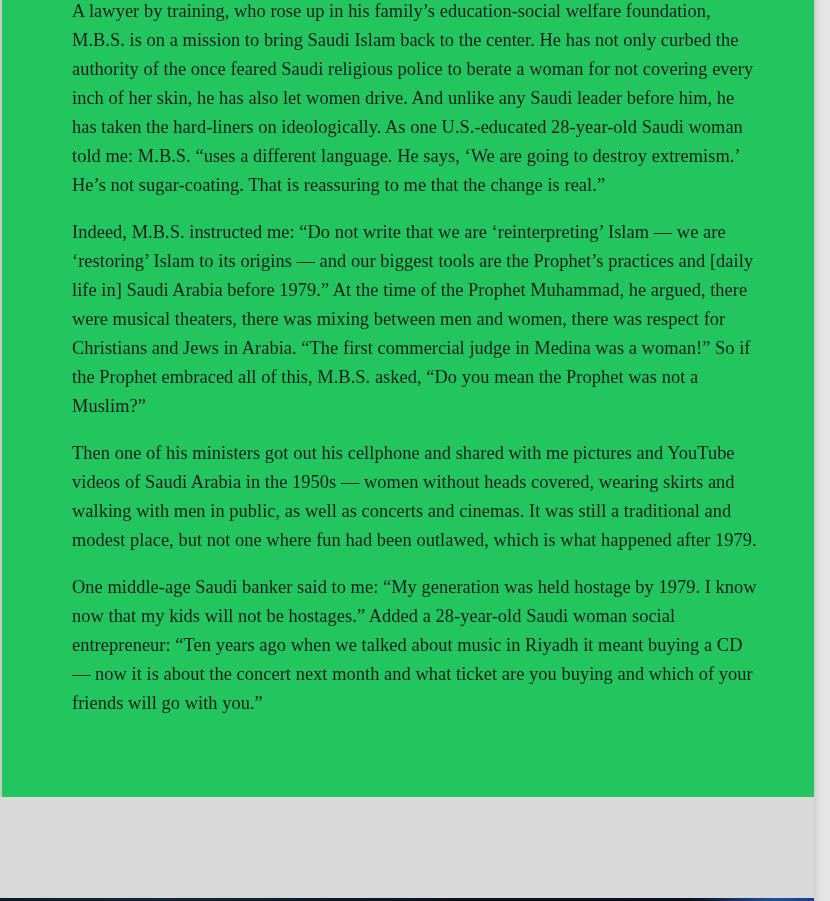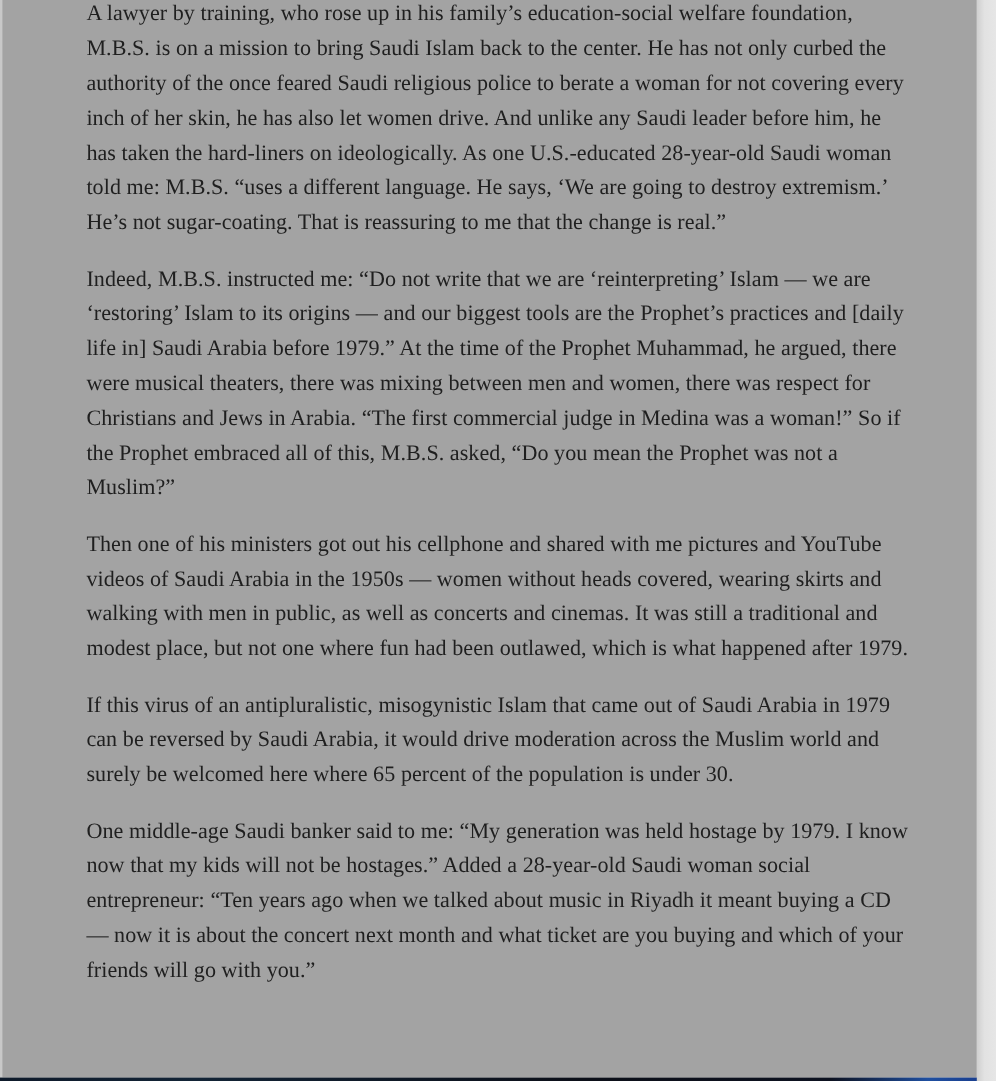--- a/index.html
+++ b/index.html
@@ -4,22 +4,22 @@
   <style>
     html, body { margin: 0; padding: 0; }
     body {
       width: 830px; height: 901px; overflow: hidden;
       background: #d9d9d9;
       position: relative;
       font-family: "DejaVu Serif", "Liberation Serif", serif;
     }
     .panel {
       position: absolute; left: 0; top: 0;
-      width: 814px; height: 898px;
-      background: #a3a3a3;
+      width: 814px; height: 797px;
+      background: #22c55e;
       border-left: 2px solid #c8c8c8;
       box-sizing: border-box;
     }
     .gutter {
       position: absolute; left: 814px; top: 0; width: 16px; height: 901px;
       background: linear-gradient(to right, #cfcfcf, #e2e2e2 40%, #e6e6e6);
     }
     .bottom-strip {
       position: absolute; left: 0; top: 898px; width: 814px; height: 3px;
       background: linear-gradient(to right, #0e1a2a 0%, #132436 20%, #0c0f18 60%, #0d1220 85%, #1f4fa0 95%, #1a3f8f 100%);
@@ -37,18 +37,17 @@
     }
   </style>
 </head>
 <body>
 
 <div class="panel">
   <div class="article">
     <p>A lawyer by training, who rose up in his family’s education-social welfare foundation, M.B.S. is on a mission to bring Saudi Islam back to the center. He has not only curbed the authority of the once feared Saudi religious police to berate a woman for not covering every inch of her skin, he has also let women drive. And unlike any Saudi leader before him, he has taken the hard-liners on ideologically. As one U.S.-educated 28-year-old Saudi woman told me: M.B.S. “uses a different language. He says, ‘We are going to destroy extremism.’ He’s not sugar-coating. That is reassuring to me that the change is real.”</p>
     <p>Indeed, M.B.S. instructed me: “Do not write that we are ‘reinterpreting’ Islam — we are ‘restoring’ Islam to its origins — and our biggest tools are the Prophet’s practices and [daily life in] Saudi Arabia before 1979.” At the time of the Prophet Muhammad, he argued, there were musical theaters, there was mixing between men and women, there was respect for Christians and Jews in Arabia. “The first commercial judge in Medina was a woman!” So if the Prophet embraced all of this, M.B.S. asked, “Do you mean the Prophet was not a Muslim?”</p>
     <p>Then one of his ministers got out his cellphone and shared with me pictures and YouTube videos of Saudi Arabia in the 1950s — women without heads covered, wearing skirts and walking with men in public, as well as concerts and cinemas. It was still a traditional and modest place, but not one where fun had been outlawed, which is what happened after 1979.</p>
-    <p>If this virus of an antipluralistic, misogynistic Islam that came out of Saudi Arabia in 1979 can be reversed by Saudi Arabia, it would drive moderation across the Muslim world and surely be welcomed here where 65 percent of the population is under 30.</p>
     <p>One middle-age Saudi banker said to me: “My generation was held hostage by 1979. I know now that my kids will not be hostages.” Added a 28-year-old Saudi woman social entrepreneur: “Ten years ago when we talked about music in Riyadh it meant buying a CD — now it is about the concert next month and what ticket are you buying and which of your friends will go with you.”</p>
   </div>
 </div>
 <div class="gutter"></div>
 <div class="bottom-strip"></div>
 
 </body></html>

